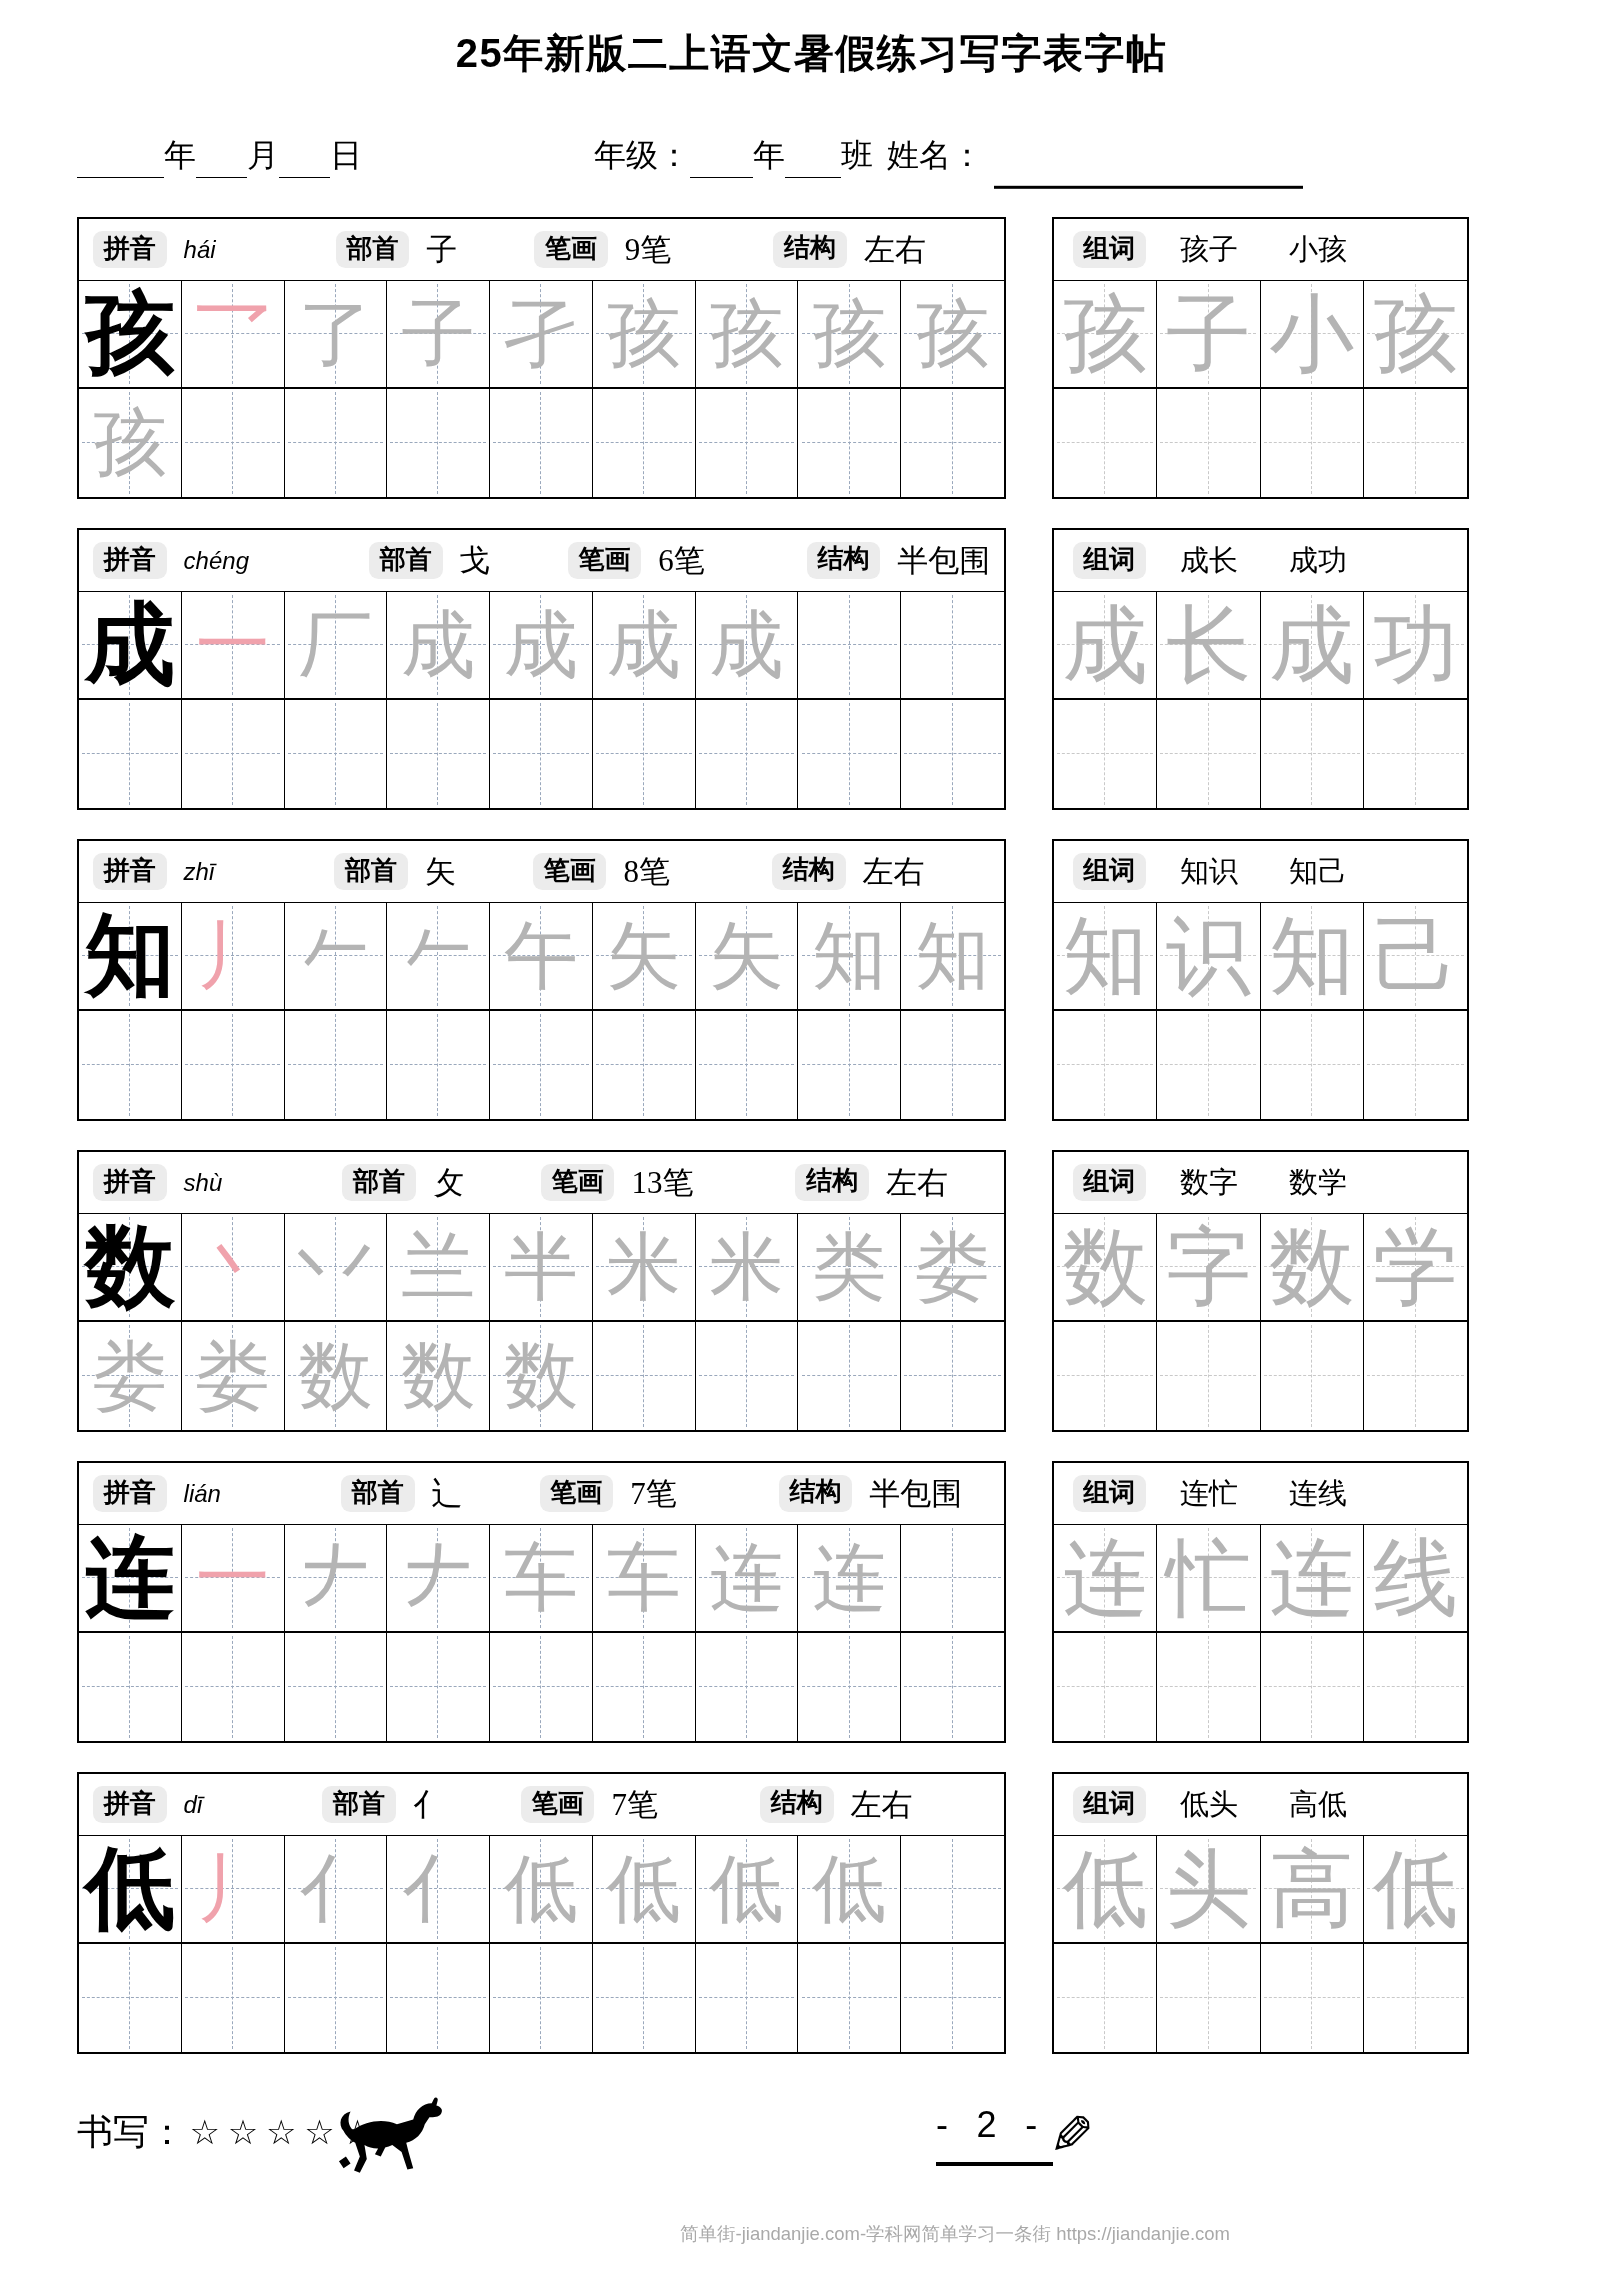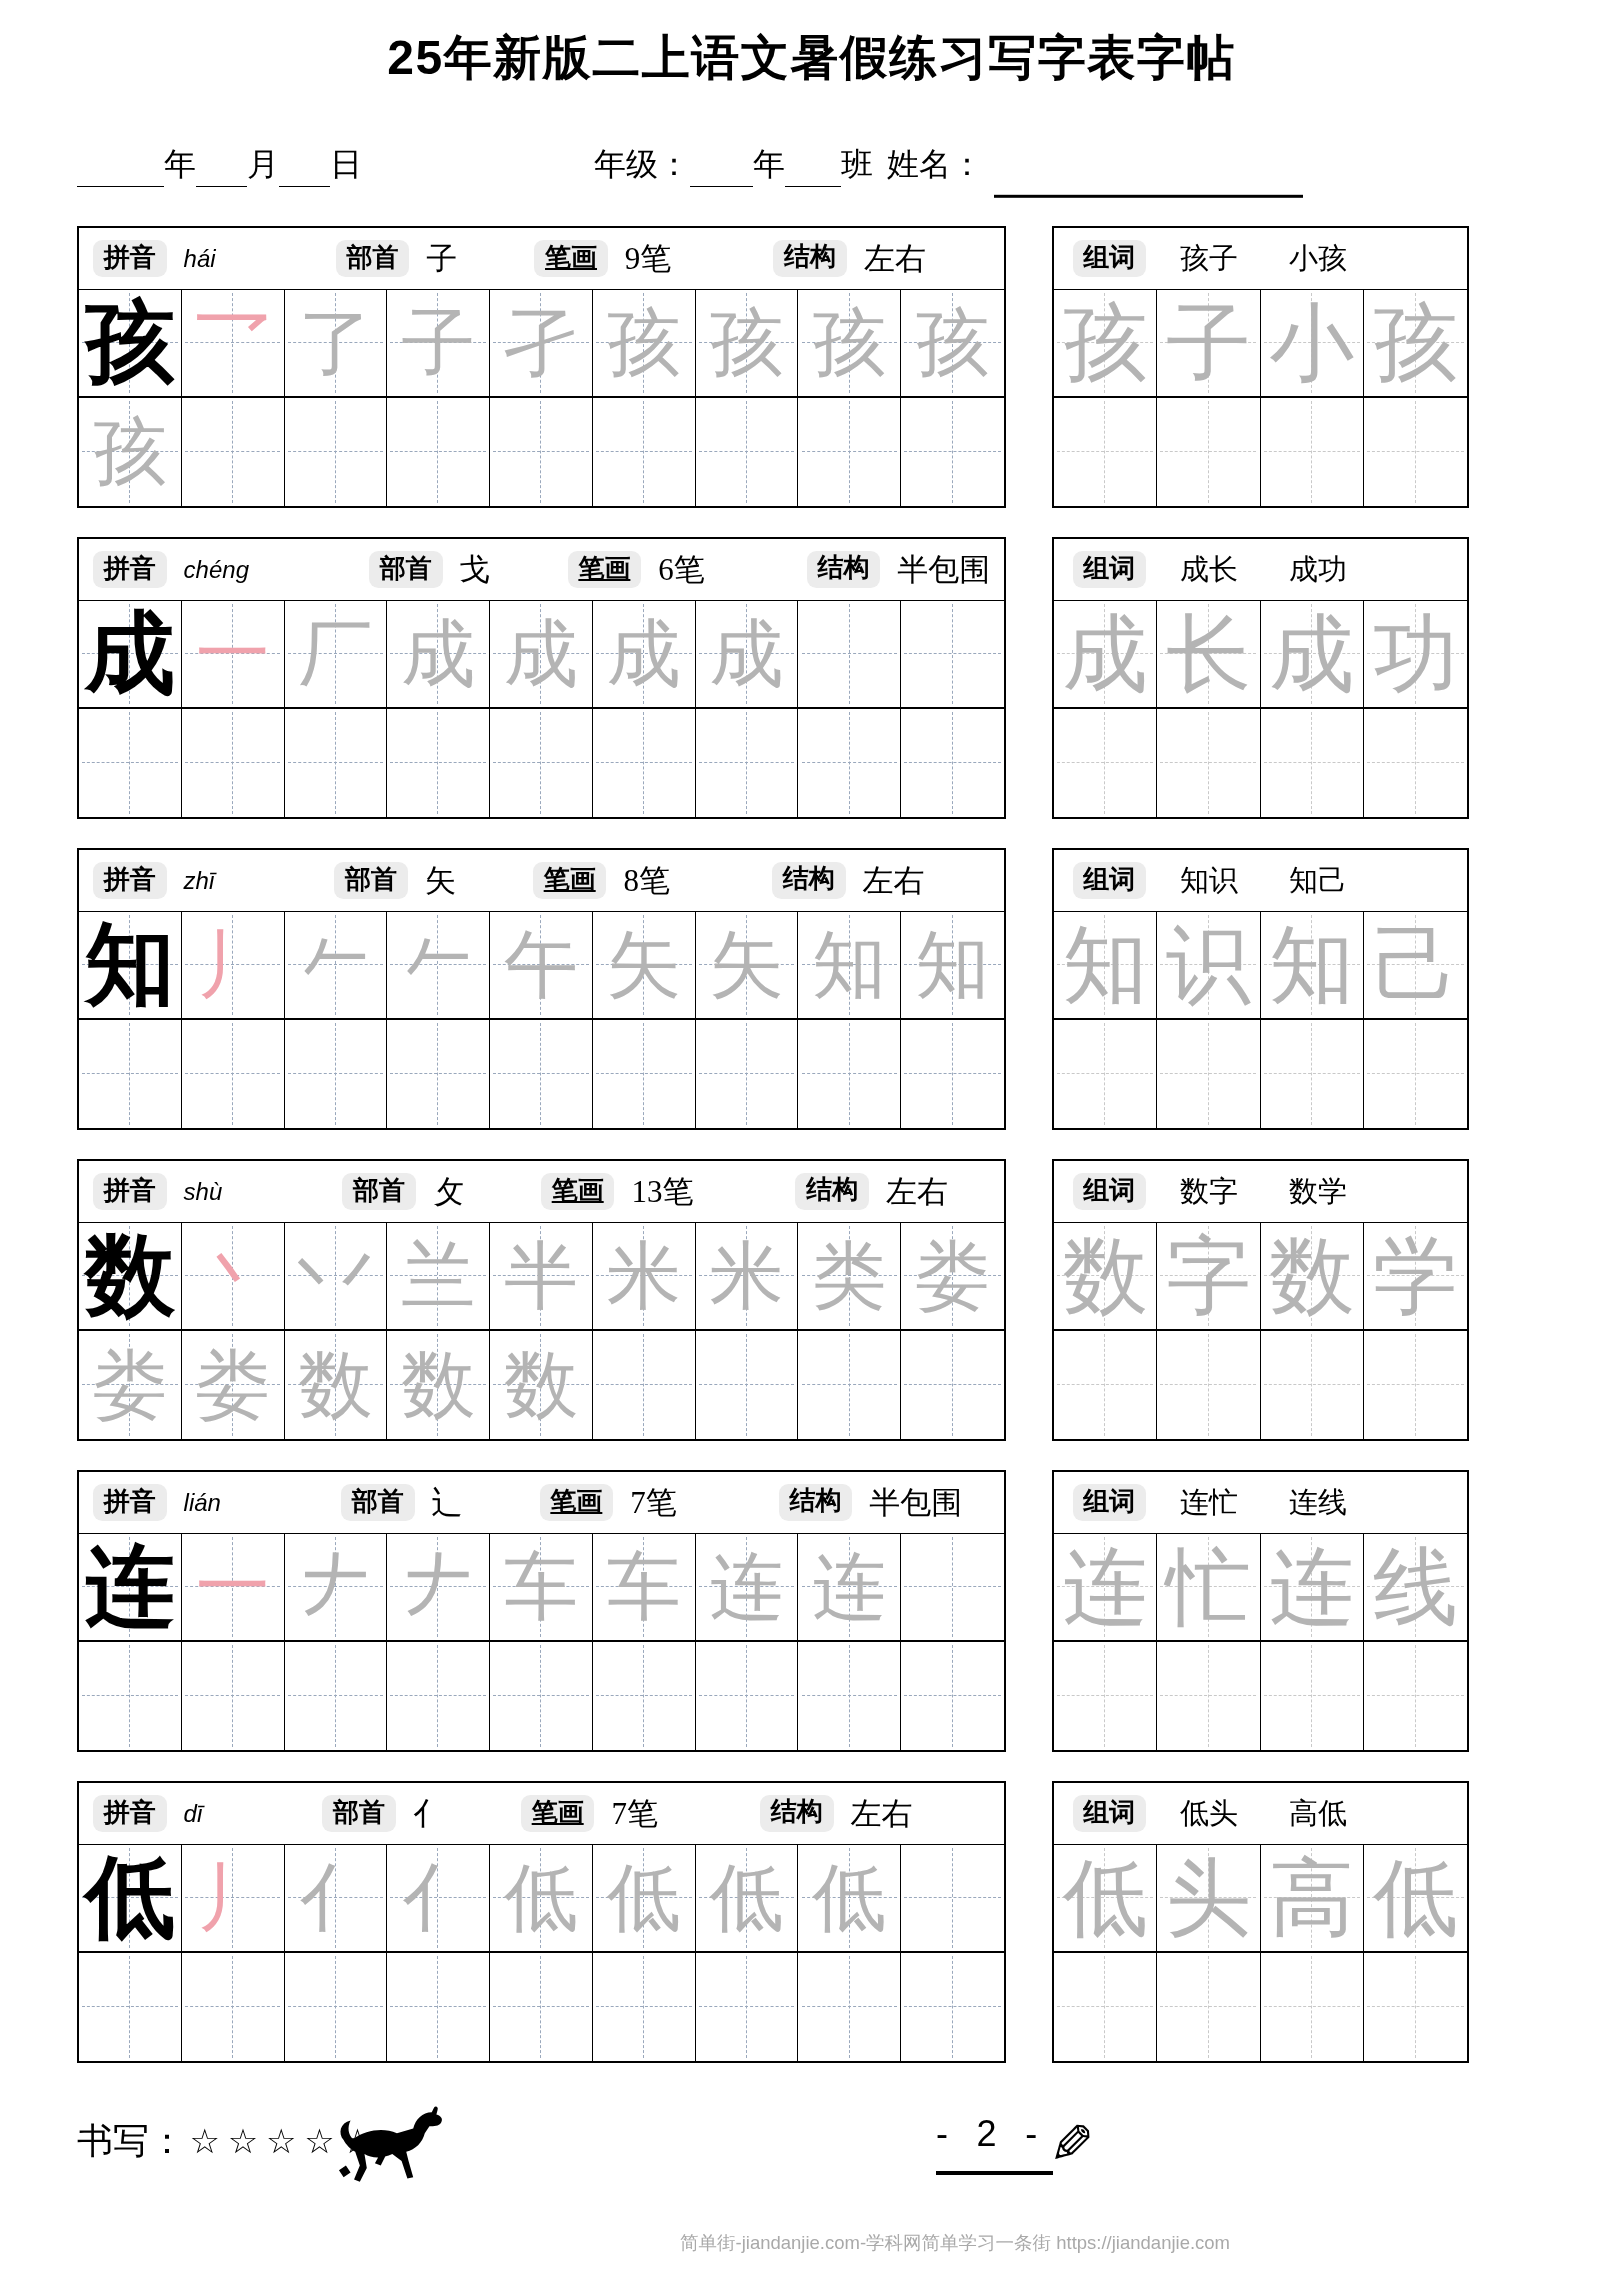--- a/index.html
+++ b/index.html
@@ -11,21 +11,21 @@
     --guide:#9aa8bc;
     --guide2:#c9c9c9;
     --chip:#ececec;
   }
   *{margin:0;padding:0;box-sizing:border-box;}
   html,body{background:#fff;}
   body{width:1623px;height:2295px;position:relative;overflow:hidden;font-family:var(--serif);color:var(--ink);}
 
   .page-title{
     margin-top:26px;text-align:center;
-    font-family:var(--sans);font-weight:bold;font-size:48px;letter-spacing:1.5px;
+    font-family:var(--sans);font-weight:bold;font-size:40px;letter-spacing:1.5px;
   }
 
   
   .date-row{
     margin:51px 77px 0;height:46px;
     font-size:32px;display:flex;align-items:flex-end;white-space:nowrap;
   }
   .blank{display:inline-block;border-bottom:1.5px solid #000;height:29px;}
   .b110{width:87px;} .b64{width:51px;} .b80{width:63px;} .b70{width:56px;}
   .date-spacer{display:inline-block;width:232px;}
@@ -37,21 +37,21 @@
   .char-row{display:flex;gap:46px;}
   .block{border:2.3px solid #000;background:#fff;}
   .block.left{width:929px;}
   .block.right{width:417px;}
 
   .block-header{height:62px;display:flex;align-items:center;border-bottom:1.5px solid #000;white-space:nowrap;}
   .chip{
     background:var(--chip);border-radius:9.3px;padding:4.6px 10.8px;
     font-size:26px;font-weight:bold;font-family:var(--serif);line-height:1.1;
   }
-  .ml1{margin-left:14px;} .ml2{margin-left:120px;} .ml3{margin-left:77px;text-decoration:underline;} .ml4{margin-left:102px;font-family:Liberation Mono, monospace;}
+  .ml1{margin-left:14px;} .ml2{margin-left:120px;} .ml3{margin-left:77px;} .ml4{margin-left:102px;font-family:Liberation Mono, monospace;}
   .hval{margin-left:17px;font-size:31px;}
   .pinyin-val{margin-left:17px;font-family:var(--sans);font-size:24px;font-style:italic;}
   .wml{margin-left:18.5px;text-align:right;}
   .word-text{margin-left:34px;font-size:29px;}
   .word-text + .word-text{margin-left:51px;}
 
   .grid{display:grid;}
   .g9{grid-template-columns:repeat(9,1fr);grid-auto-rows:108px;}
   .g4{grid-template-columns:repeat(4,1fr);grid-auto-rows:108px;}
   .cell{position:relative;border-right:1.5px solid #000;border-bottom:1.5px solid #000;display:flex;align-items:center;justify-content:center;}

